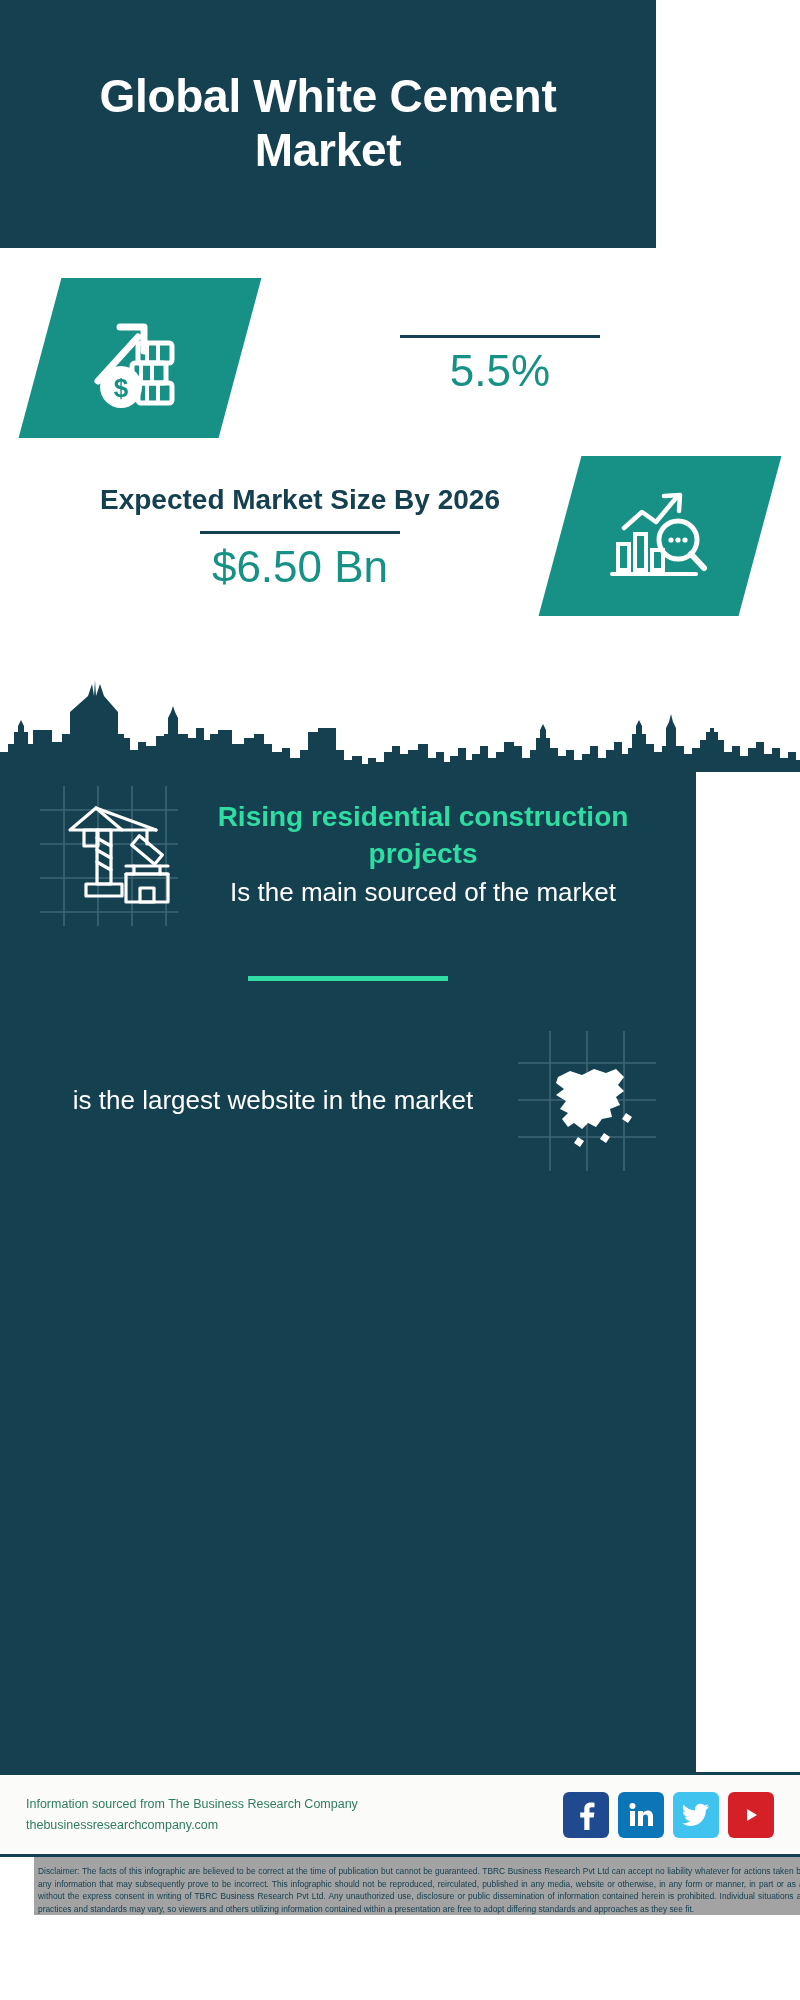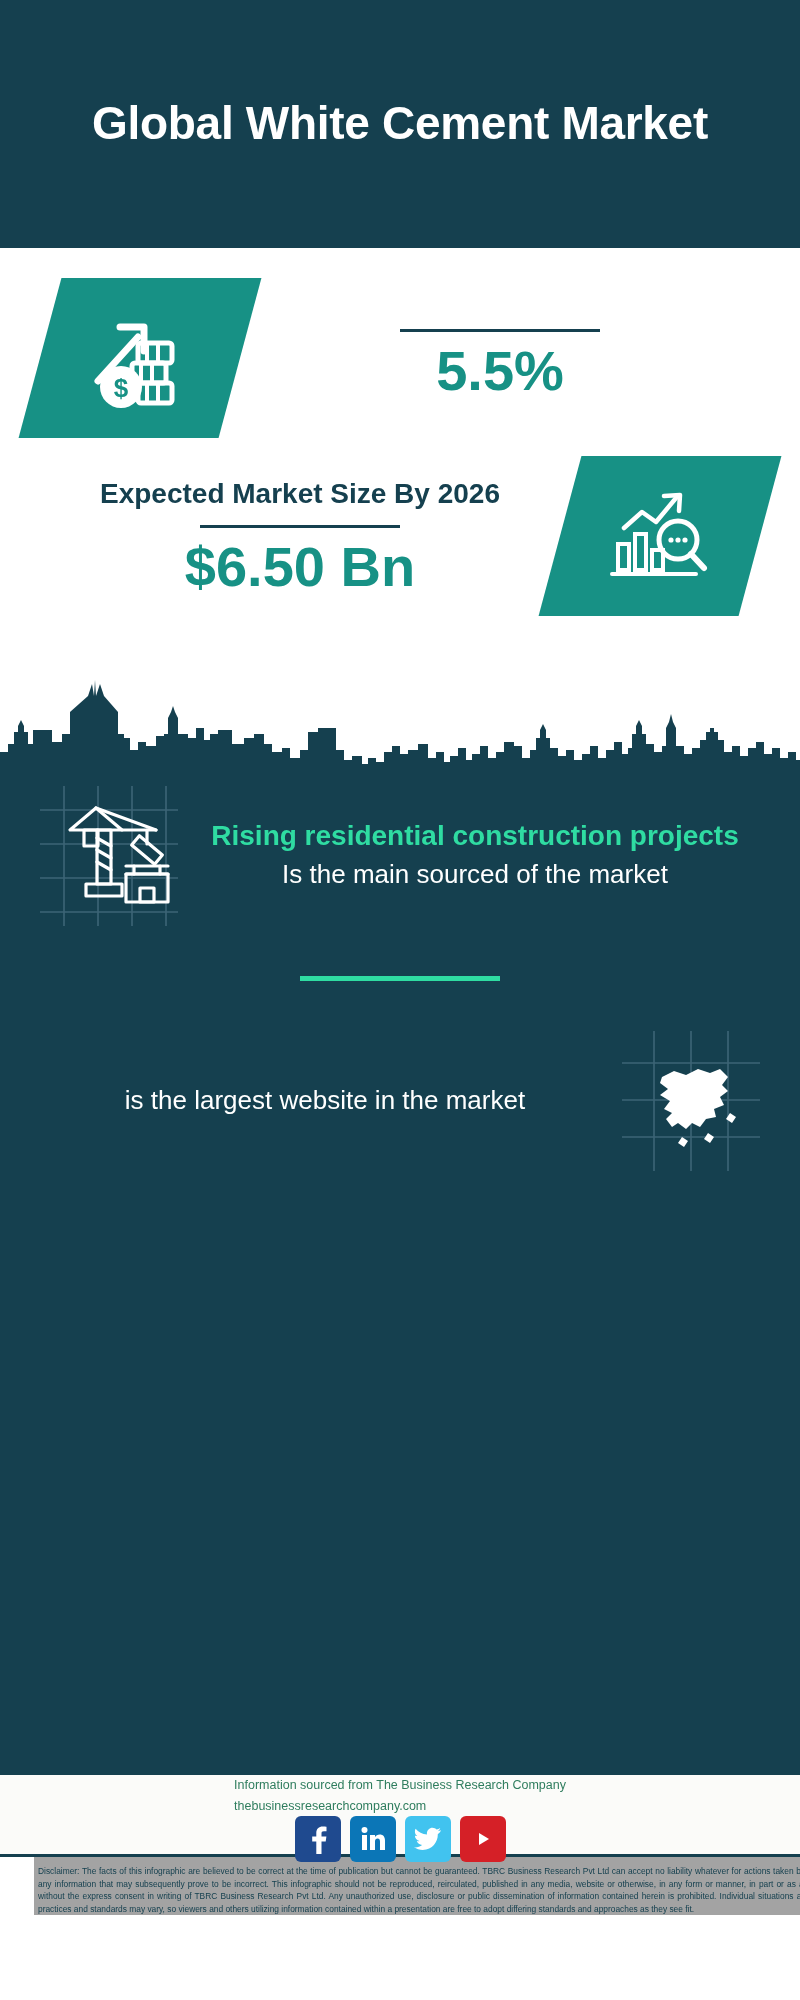--- a/index.html
+++ b/index.html
@@ -13,21 +13,21 @@
   .page{
     width:800px;
     height:2000px;
     position:relative;
     background:#ffffff;
     box-sizing:border-box;
   }
 
   
   .header{
-    width:800px;
+    width:656px;
     height:248px;
     background:#15404f;
     display:flex;
     align-items:center;
     justify-content:center;
     box-sizing:border-box;
     padding:0 60px;
   }
   .header-title{
     color:#ffffff;
@@ -84,29 +84,29 @@
     line-height:1.25;
   }
   .stat-rule{
     width:200px;
     height:3px;
     background:#15404f;
     margin:14px auto 10px auto;
   }
   .stat-value{
     color:#179185;
-    font-size:56px;
-    font-weight:bold;
+    font-size:44px;
+    font-weight:normal;
     line-height:1.05;
   }
 
   
   .dark-body{
     position:relative;
-    width:800px;
+    width:696px;
     background:#15404f;
     height:1004px;
   }
   .skyline{
     position:absolute;
     top:-96px;
     left:0;
     width:800px;
     height:100px;
     display:block;
@@ -153,21 +153,20 @@
   .footer{
     width:800px;
     height:85px;
     background:#fbfbf9;
     border-top:3px solid #15404f;
     border-bottom:3px solid #15404f;
     box-sizing:border-box;
     display:flex;
     align-items:center;
     padding:0 26px;
-    flex-direction:column;
   }
   .footer-text{
     flex:1;
     color:#2f7d5e;
     font-size:12.5px;
     line-height:1.65;
   }
   .social{
     display:flex;
     gap:9px;

